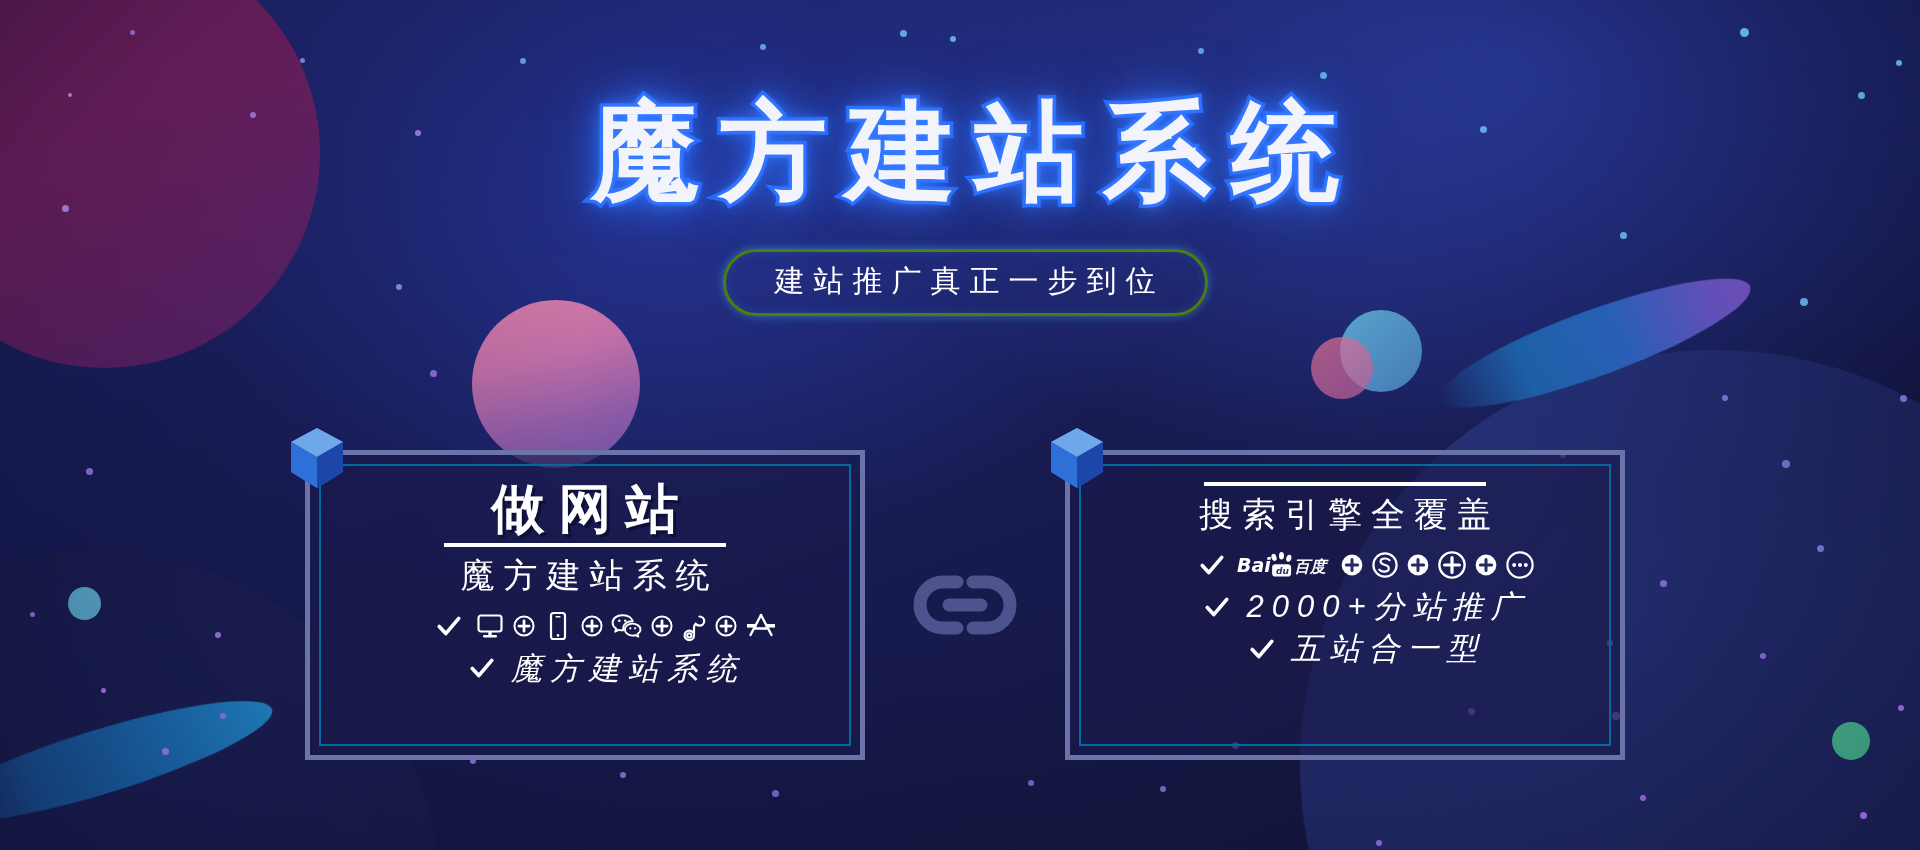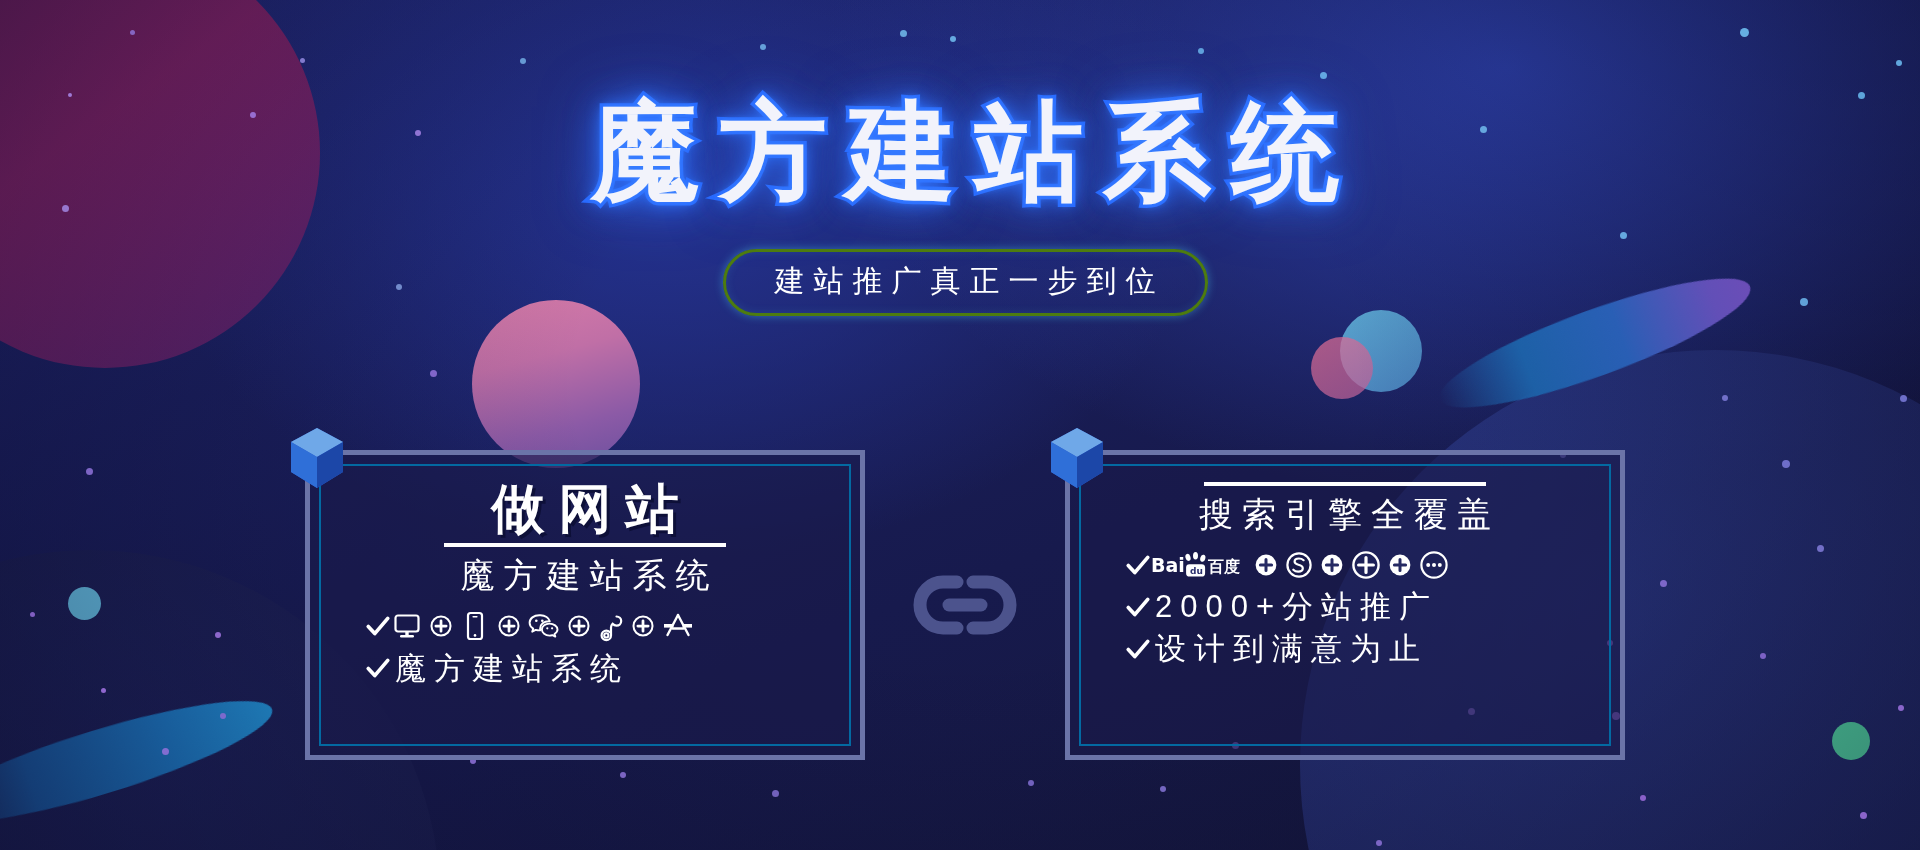--- a/index.html
+++ b/index.html
@@ -246,24 +246,25 @@
 
   .feature-list {
     list-style: none;
     margin: 0;
     padding: 0;
     width: 100%;
   }
   .feature-row {
     display: flex;
     align-items: center;
-    justify-content: flex-start;
+    justify-content: center;
     padding-left: 44px;
     height: 42px;
-    gap: 0;
+    gap: 12px;
+    font-style: italic;
   }
   .check {
     flex: 0 0 auto;
     width: 26px;
     height: 26px;
     color: #fff;
   }
   .feature-text {
     color: #ffffff;
     font-size: 31px;
@@ -520,20 +521,20 @@
             <svg class="check" viewBox="0 0 24 24">
               <path d="M3 12.5 L9 19 L21 5" fill="none" stroke="currentColor" stroke-width="3.4" stroke-linecap="round" stroke-linejoin="round"></path>
             </svg>
             <span class="feature-text">2000+分站推广</span>
           </li>
 
           <li class="feature-row">
             <svg class="check" viewBox="0 0 24 24">
               <path d="M3 12.5 L9 19 L21 5" fill="none" stroke="currentColor" stroke-width="3.4" stroke-linecap="round" stroke-linejoin="round"></path>
             </svg>
-            <span class="feature-text">设计到满意为止</span>
+            <span class="feature-text">五站合一型</span>
           </li>
         </ul>
       </div>
     </div>
 
   </div>
 </div>
 
 </body></html>

